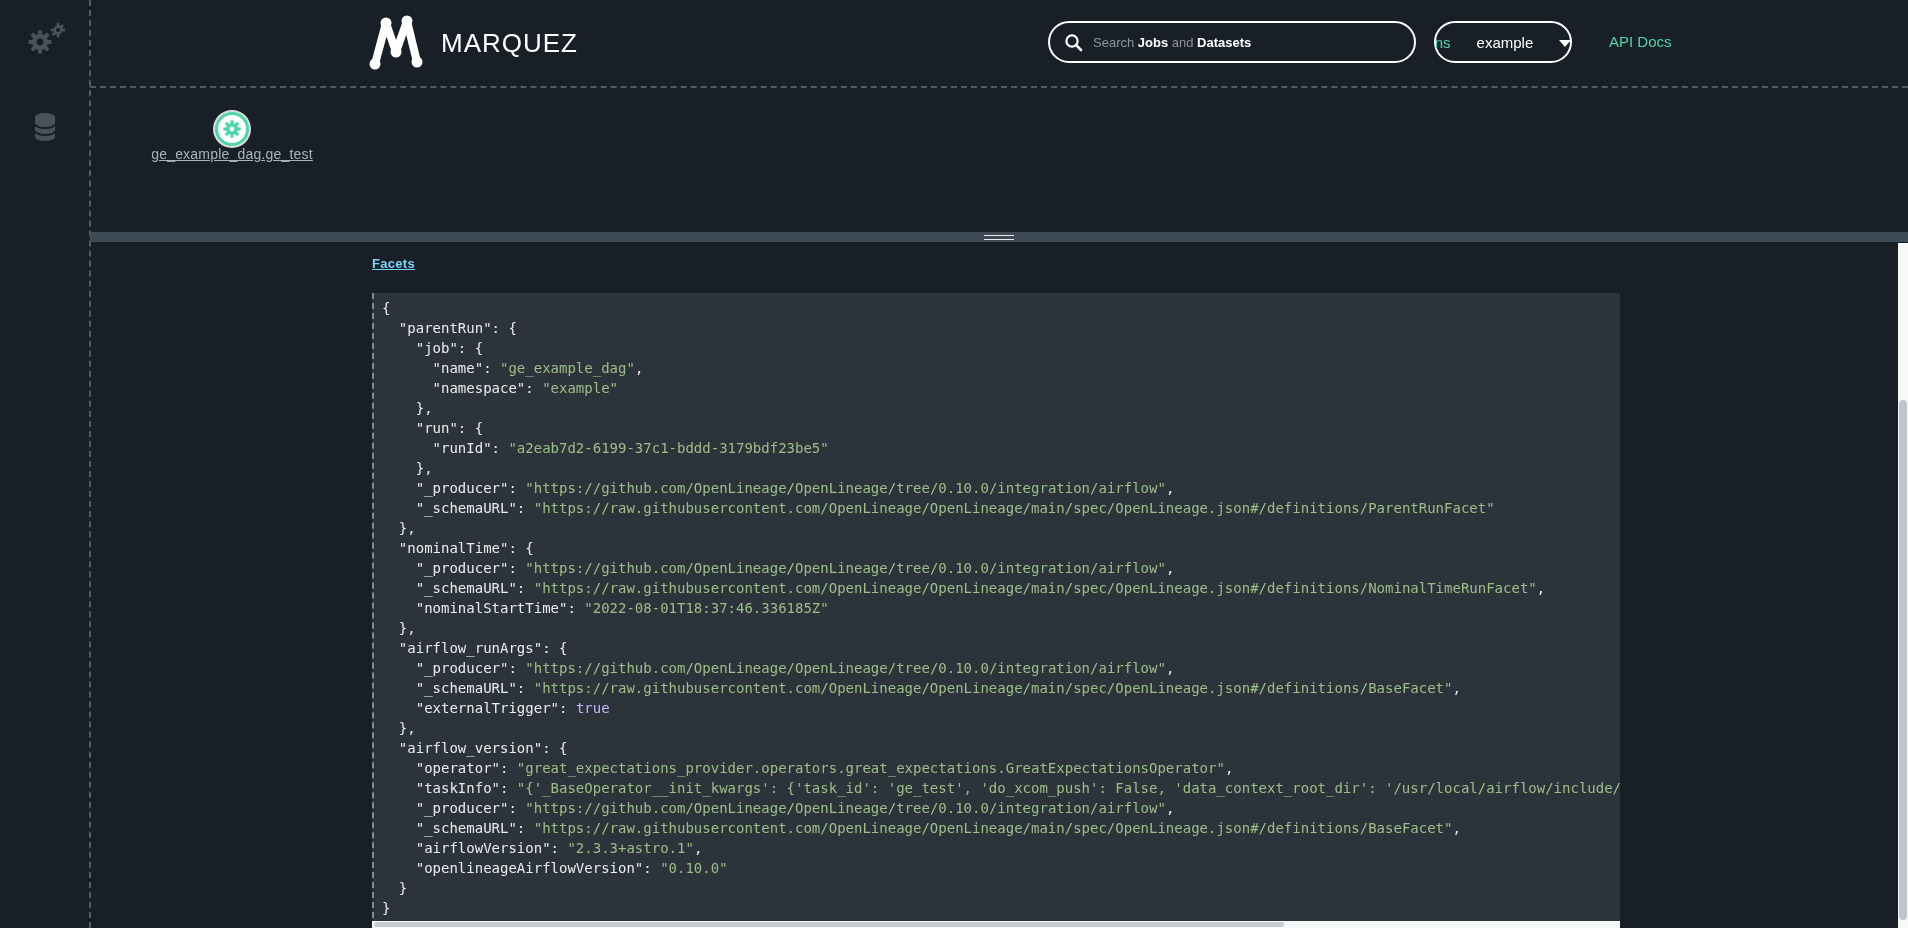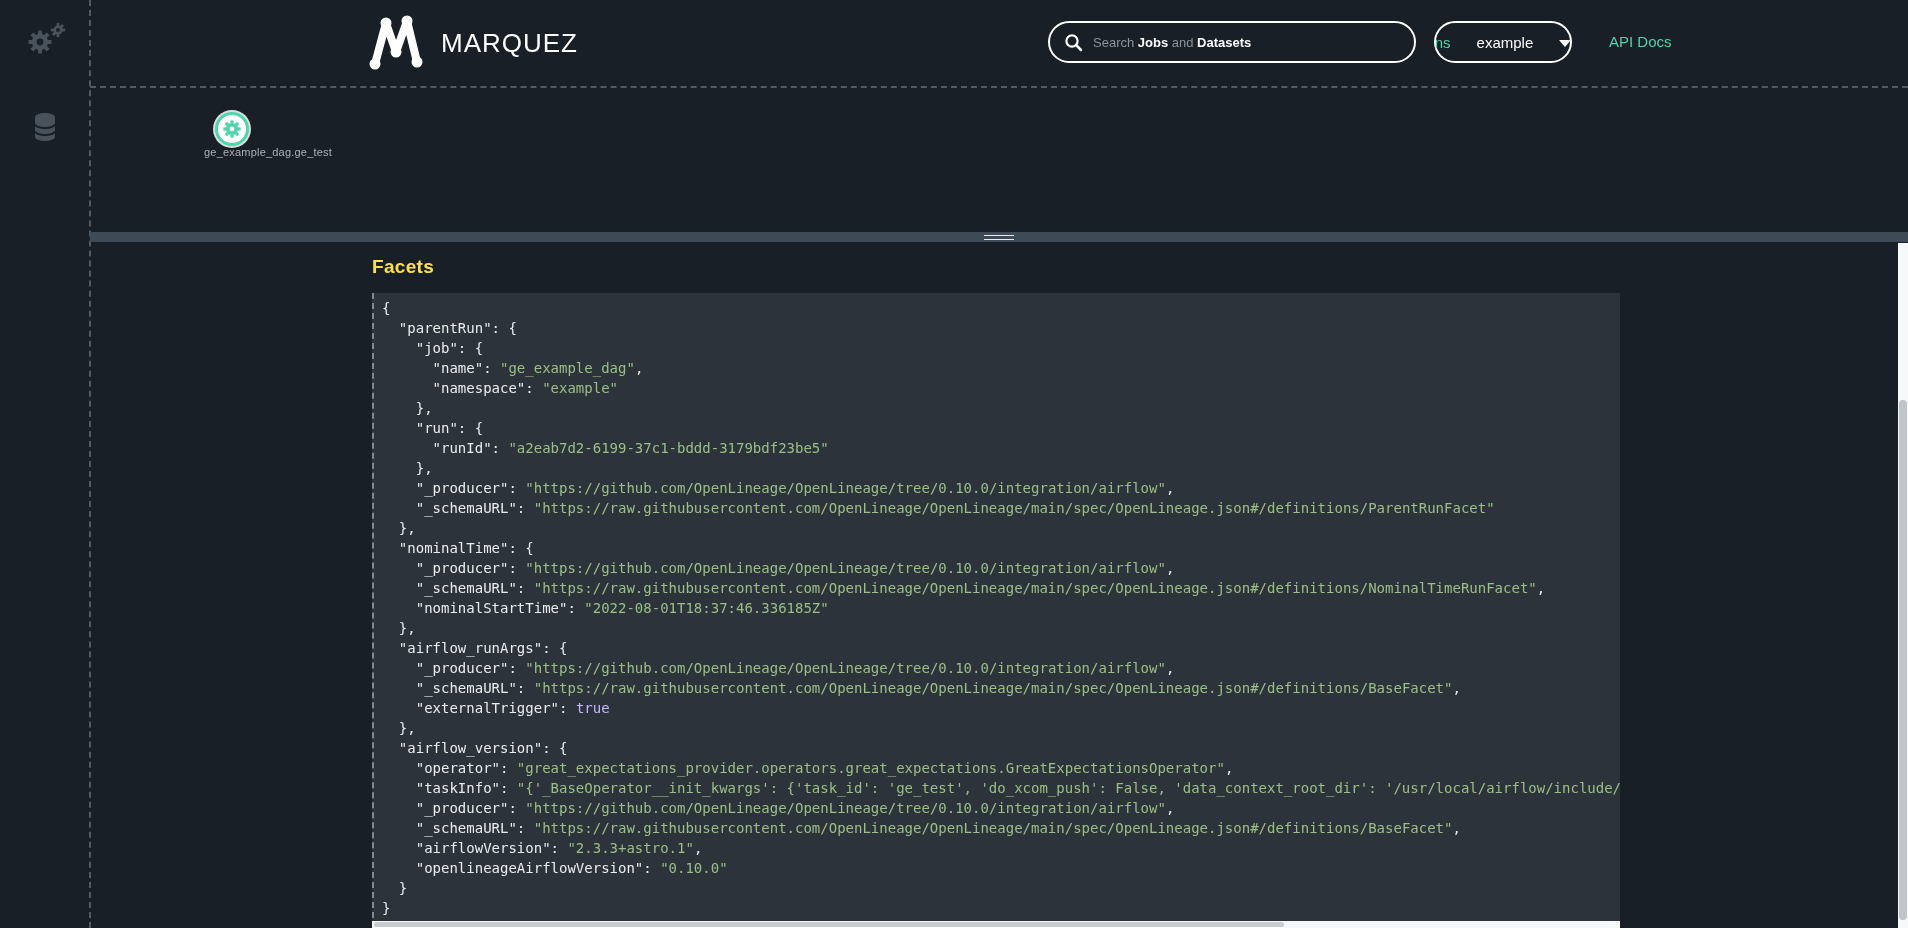--- a/index.html
+++ b/index.html
@@ -41,30 +41,30 @@
     border-top:7px solid #ffffff;margin-top:2px;}
 
   .api-docs{position:absolute;left:1589px;top:33px;font-size:15px;color:#4fd5ab;cursor:pointer;text-decoration:none;margin-left:20px;}
 
   
   .node{position:absolute;left:215px;top:112px;width:34px;height:34px;border-radius:50%;
     background:#ffffff;border:3px solid #4fd5ab;box-sizing:border-box;
     box-shadow:0 0 0 2px rgba(255,255,255,.85);
     display:flex;align-items:center;justify-content:center;cursor:pointer;}
   .node svg{display:block;}
-  .node-label{position:absolute;left:132px;top:146px;width:200px;text-align:right;
-    font-size:11px;color:#aab2b9;letter-spacing:.2px;}
+  .node-label{position:absolute;left:132px;top:146px;width:200px;text-align:center;
+    font-size:14px;color:#aab2b9;letter-spacing:.2px;text-decoration:underline;}
 
   
   .divider{position:absolute;left:90px;right:0;top:232px;height:10px;background:#3e4a56;cursor:row-resize;}
   .divider .grip{position:absolute;left:50%;transform:translateX(-50%);width:30px;height:1.5px;background:#e7eaec;}
   .divider .grip.g1{top:2.5px;} .divider .grip.g2{top:6.5px;}
 
   
-  .facets-title{position:absolute;left:372px;top:256px;font-size:19px;font-weight:bold;color:#fde047;letter-spacing:.3px;}
+  .facets-title{position:absolute;left:372px;top:256px;font-size:13px;font-weight:bold;color:#7dd3fc;letter-spacing:.3px;text-decoration:underline;}
   .code-block{
     position:absolute;left:372px;top:293px;width:1248px;height:635px;box-sizing:border-box;
     background:#2d333a;border-left:2px dashed #828a92;
     padding:5px 0 0 8px;overflow:hidden;
   }
   .code-line{white-space:pre;font-family:"DejaVu Sans Mono",monospace;font-size:14px;line-height:20px;height:20px;}
   .tok-p{color:#e9edef;}
   .tok-s{color:#9cbf87;}
   .tok-b{color:#c4b5fd;}
 

